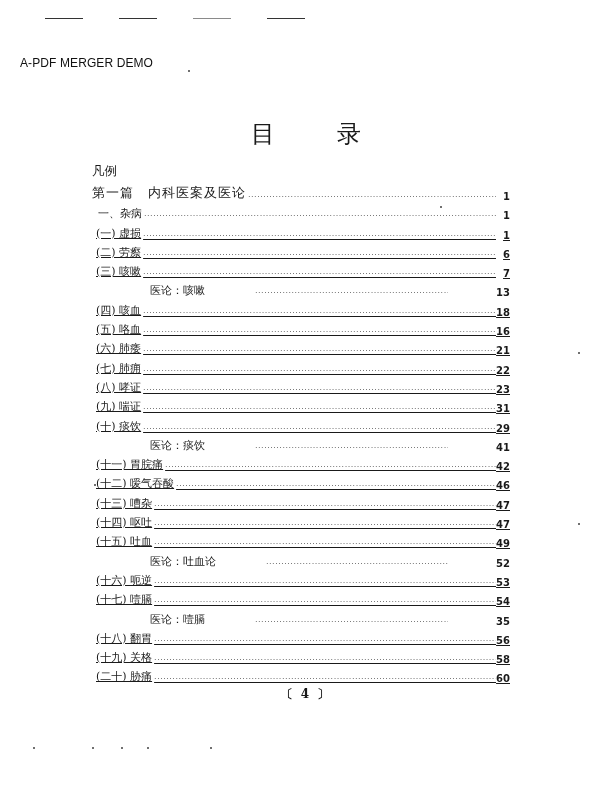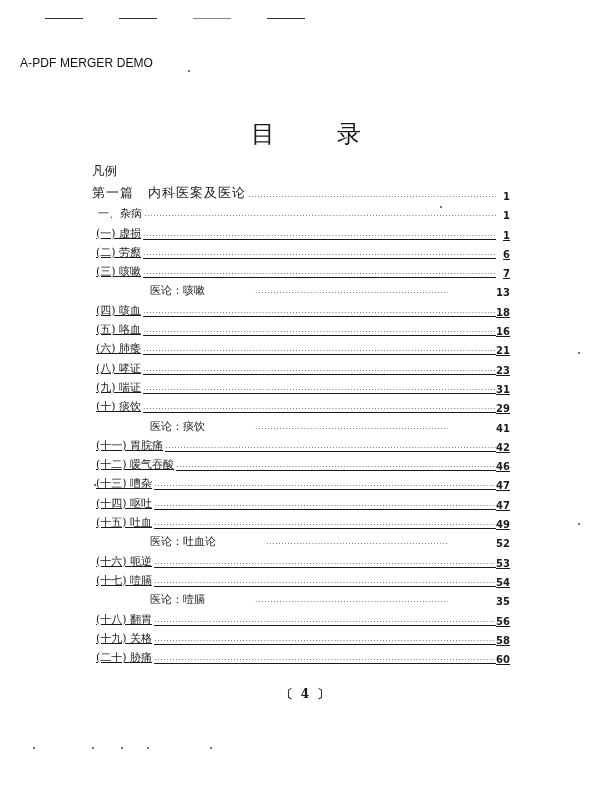--- a/index.html
+++ b/index.html
@@ -124,20 +124,25 @@
         <span class="label">(五) 咯血</span>
         <span class="dots"></span>
         <span class="page">16</span>
       </div>
       <div class="toc-row lvl-section">
         <span class="label">(六) 肺痿</span>
         <span class="dots"></span>
         <span class="page">21</span>
       </div>
       <div class="toc-row lvl-section">
+        <span class="label">(七) 肺痈</span>
+        <span class="dots"></span>
+        <span class="page">22</span>
+      </div>
+      <div class="toc-row lvl-section">
         <span class="label">(八) 哮证</span>
         <span class="dots"></span>
         <span class="page">23</span>
       </div>
       <div class="toc-row lvl-section">
         <span class="label">(九) 喘证</span>
         <span class="dots"></span>
         <span class="page">31</span>
       </div>
       <div class="toc-row lvl-section">

